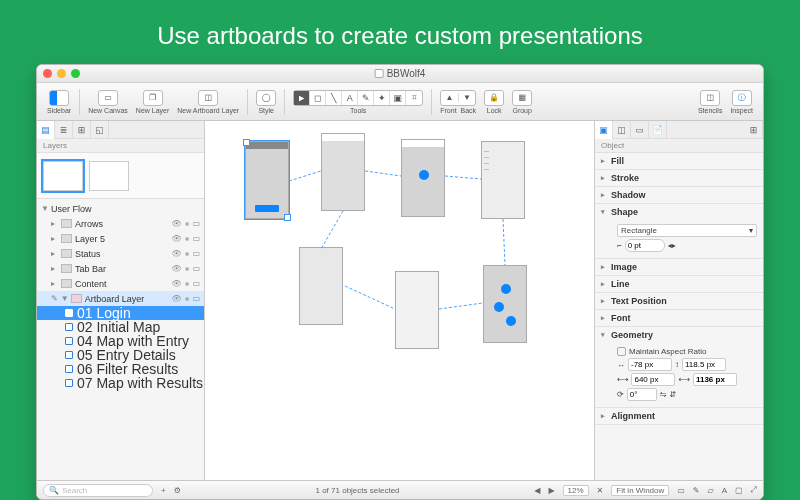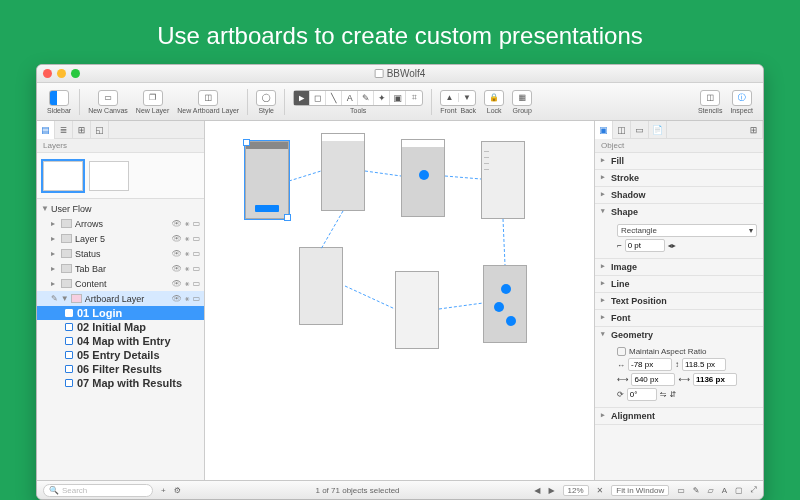--- a/index.html
+++ b/index.html
@@ -36,40 +36,40 @@
 .cp-thumb.sel { outline: 2px solid #3b99fc; }
 .tree { padding: 2px 0; }
 .row { display: flex; align-items: center; height: 15px; padding: 0 4px; gap: 3px; }
 .row .tri { width: 7px; color: #888; font-size: 8px; }
 .row .sw { width: 11px; height: 9px; background: #dcdcdc; border: 1px solid #bbb; }
 .row .sw.pink { background: #f7cfe0; }
 .row .lab { flex: 1; font-size: 9px; color: #333; }
 .row .ic { font-size: 8px; color: #888; }
 .row.sel { background: #d6e9ff; }
 .row.indent1 { padding-left: 14px; }
-.sub { padding-left: 28px; display: flex; align-items: center; height: 14px; gap: 4px; font-size: 11px; color: #333; font-weight: bold; }
+.sub { padding-left: 28px; display: flex; align-items: center; height: 14px; gap: 4px; font-size: 14px; color: #333; }
 .sub.sel { background: #3b99fc; color: #fff; }
 .sub .box { width: 8px; height: 8px; border: 1.2px solid #2a7de1; background: #fff; border-radius: 1px; }
 .sub.sel .box { border-color: #fff; }
 .canvas { flex: 1; background: #fff; border-right: 1px solid #ccc; position: relative; overflow: hidden; }
 .art { position: absolute; background: #d4d4d4; border: 1px solid #aaa; }
 .art.sel { outline: 1.5px solid #3b99fc; }
 .art.sel::before,.art.sel::after { content:''; position:absolute; width:5px; height:5px; background:#fff; border:1px solid #3b99fc; }
 .art.sel::before { top:-3px; left:-3px; }
 .art.sel::after { bottom:-3px; right:-3px; }
 .art .navbar { height: 7px; background: #888; }
 .art .bluebtn { position:absolute; bottom:6px; left:50%; transform:translateX(-50%); width:24px; height:7px; background:#0a84ff; border-radius:1px; }
 .blob { position:absolute; width:10px; height:10px; background:#0a84ff; border-radius:50%; }
 .inspector { width: 168px; background: #f5f5f5; display: flex; flex-direction: column; font-size: 9px; }
 .insp-tabs { height: 18px; display: flex; align-items: center; border-bottom: 1px solid #ddd; background: #eee; }
 .insp-tabs span { width: 18px; height: 18px; display:flex; align-items:center; justify-content:center; font-size:9px; color:#666; border-right: 1px solid #ddd; }
 .insp-tabs span.on { background:#fff; color:#2a7de1; }
 .insp-tabs .flex { flex:1; border:none; }
 .sect { border-bottom: 1px solid #e2e2e2; }
-.sect-h { display:flex; padding: 3px 6px; font-size: 9px; font-weight: 600; color: #333; gap: 4px; }
+.sect-h { display:flex; align-items:center; padding: 3px 6px; font-size: 9px; font-weight: 600; color: #333; gap: 4px; }
 .sect-h .tri { font-size: 7px; color: #888; width: 6px; }
 .sect-body { padding: 2px 6px 4px 14px; font-size: 8px; color: #444; }
 .field-row { display:flex; align-items:center; gap:3px; margin:2px 0;padding-left:8px; }
 .field-row input { height: 13px; font-size: 8px; padding: 0 2px; border: 1px solid #ccc; background:#fff; border-radius:2px; }
 .sel-shape { height:13px; flex:1; border:1px solid #ccc; background:#fff; border-radius:2px; display:flex; align-items:center; padding:0 3px; justify-content:space-between; }
 .chk { width:9px; height:9px; border:1px solid #aaa; border-radius:2px; }
 .statusbar { height: 18px; background: linear-gradient(#fafafa,#e8e8e8); display:flex; align-items:center; padding: 0 6px; font-size: 8px; color: #666; gap: 8px; }
 .statusbar .flex { flex:1; }
 .search { display:flex; align-items:center; gap:3px; background:#fff; border:1px solid #ccc; border-radius:8px; height:13px; padding:0 5px; width:110px; }
 .search span { color:#aaa; font-size:8px; }
@@ -322,21 +322,21 @@
           </div>
         <div class="sect-body">
           <div class="field-row">
               <div class="sel-shape">
                 <span>Rectangle</span>
                 <span>▾</span>
               </div>
             </div>
           <div class="field-row">
               <span>⌐</span>
-              <input style="width: 40px;" value="0 pt">
+              <input style="width: 40px; border-radius: 6px;" value="0 pt">
               <span>◂▸</span>
             </div>
         </div>
       </div>
       <div class="sect">
           <div class="sect-h">
             <span class="tri">▸</span>
             <span>Image</span>
           </div>
         </div>

